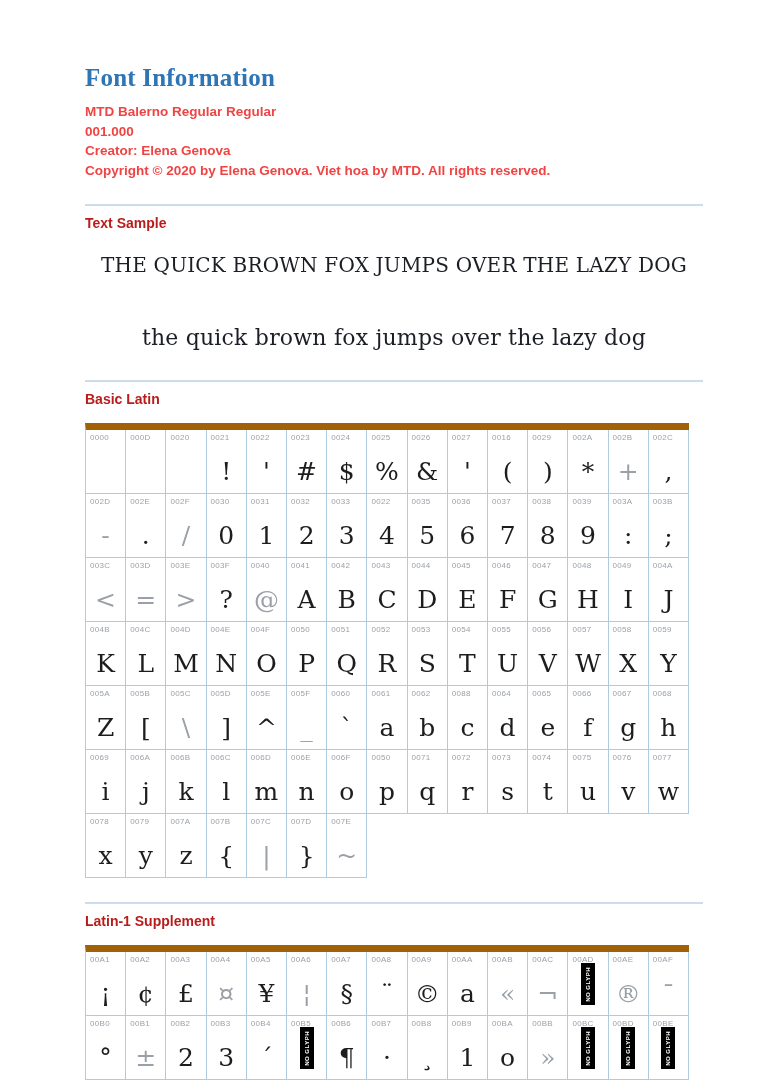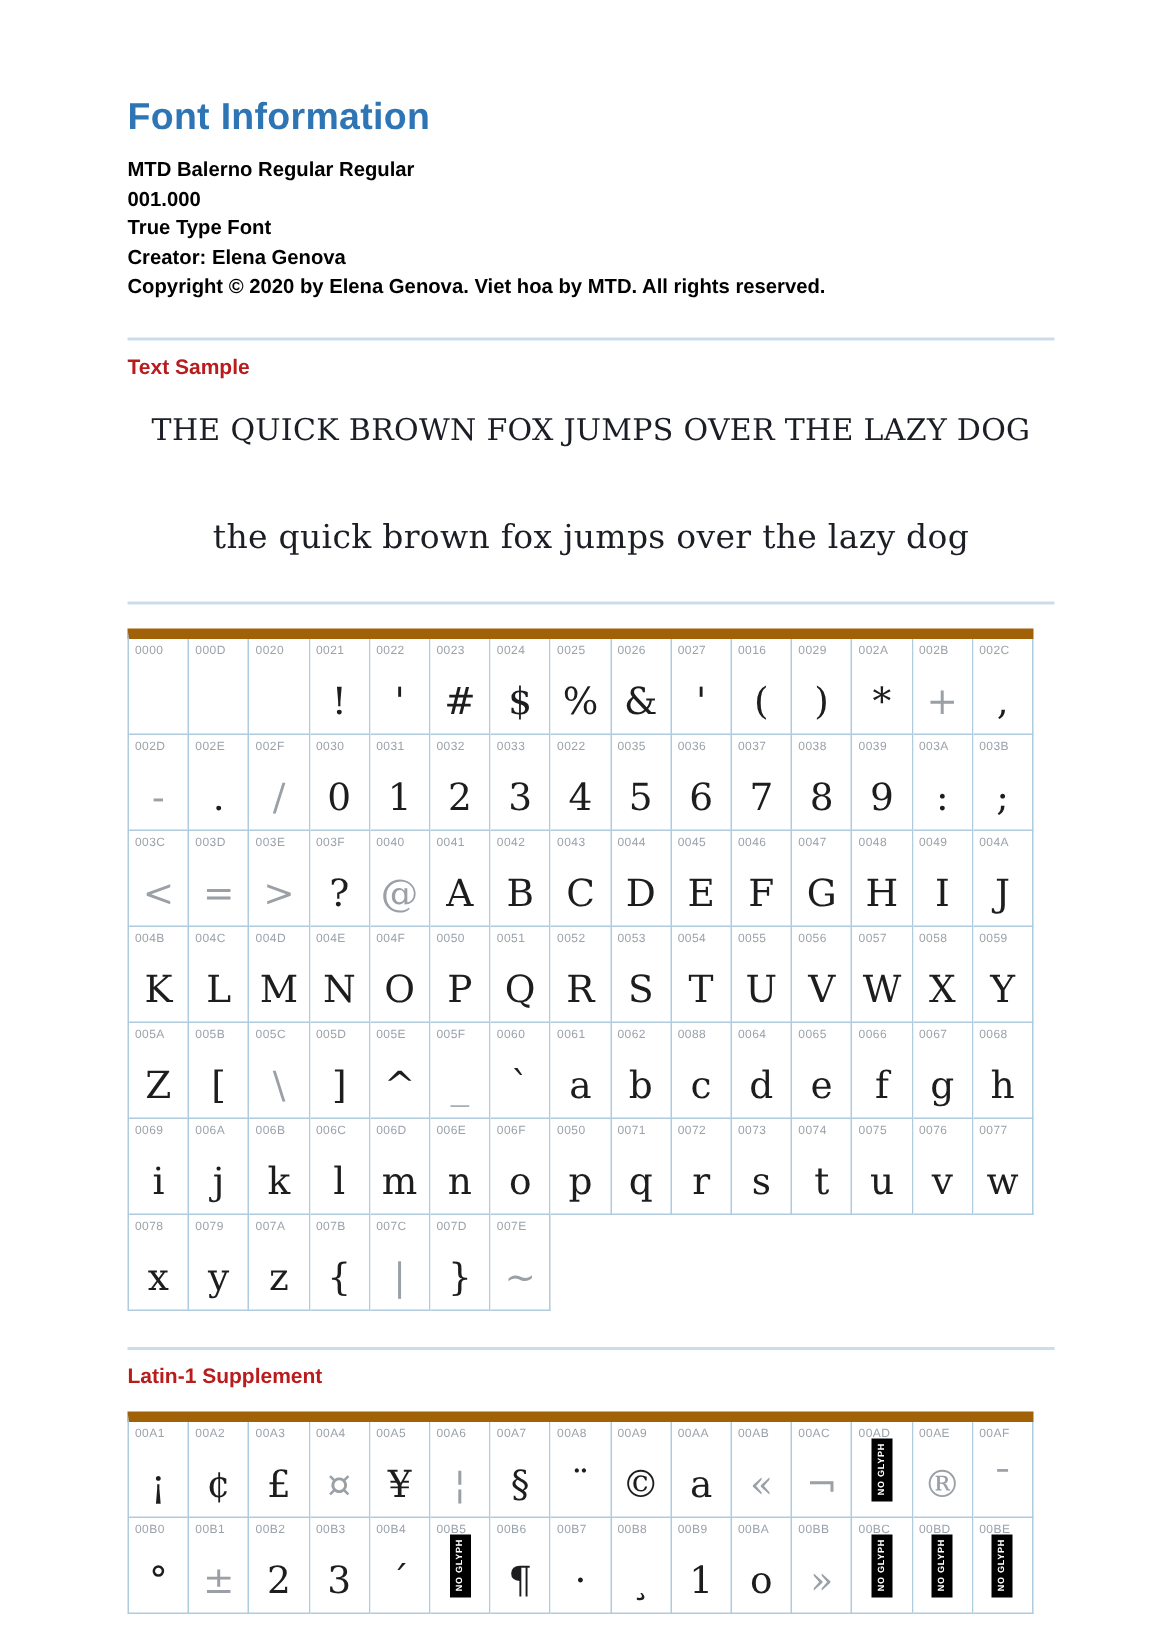--- a/index.html
+++ b/index.html
@@ -1,20 +1,20 @@
 <!DOCTYPE html>
 <html><head>
 <meta charset="utf-8">
 <style>
   html,body{margin:0;padding:0;background:#ffffff;}
   body{width:768px;height:1087px;overflow:hidden;font-family:"Liberation Sans",sans-serif;}
   .page{padding:64px 0 0 85px;box-sizing:border-box;}
 
-  .doc-title{font-size:25px;font-weight:bold;color:#2E75B6;margin:0 0 10px 0;letter-spacing:0.2px;}
-  .info-line{font-size:13.5px;font-weight:bold;color:#000000;line-height:19.5px;}
+  .doc-title{font-size:25px;font-weight:bold;color:#2E75B6;margin:0 0 10px 0;letter-spacing:0.2px;font-family:Liberation Serif, serif;}
+  .info-line{font-size:13.5px;font-weight:bold;color:#ef4444;line-height:19.5px;}
 
   .rule{width:618px;border:none;border-top:2px solid #CBDDEC;margin:24px 0 0 0;}
   .section-heading{font-size:14px;font-weight:bold;color:#b91c1c;margin:9px 0 0 0;}
 
   .samples{width:618px;}
   .sample-upper{margin-top:22px;text-align:center;font-family:"DejaVu Serif",serif;
     font-size:20px;color:#1c1e26;letter-spacing:0.2px;}
   .sample-lower{margin-top:48px;margin-bottom:30px;text-align:center;font-family:"DejaVu Serif",serif;
     font-size:22px;color:#1c1e26;letter-spacing:0.2px;}
 
@@ -35,34 +35,34 @@
 </head>
 <body>
 
 <div class="page">
 
   <h1 class="doc-title">Font Information</h1>
 
   <div>
     <div class="info-line">MTD Balerno Regular Regular</div>
     <div class="info-line">001.000</div>
-    <div class="info-line">True Type Font</div>
     <div class="info-line">Creator: Elena Genova</div>
     <div class="info-line">Copyright © 2020 by Elena Genova. Viet hoa by MTD. All rights reserved.</div>
   </div>
 
   <hr class="rule">
   <h2 class="section-heading">Text Sample</h2>
 
   <div class="samples">
     <div class="sample-upper">THE QUICK BROWN FOX JUMPS OVER THE LAZY DOG</div>
     <div class="sample-lower">the quick brown fox jumps over the lazy dog</div>
   </div>
 
   <hr class="rule">
+  <h2 class="section-heading">Basic Latin</h2>
   <div class="glyph-grid">
       <div class="cell empty">
         <span class="code">0000</span>
         <span class="glyph"></span>
       </div>
       <div class="cell empty">
         <span class="code">000D</span>
         <span class="glyph"></span>
       </div>
       <div class="cell empty">

